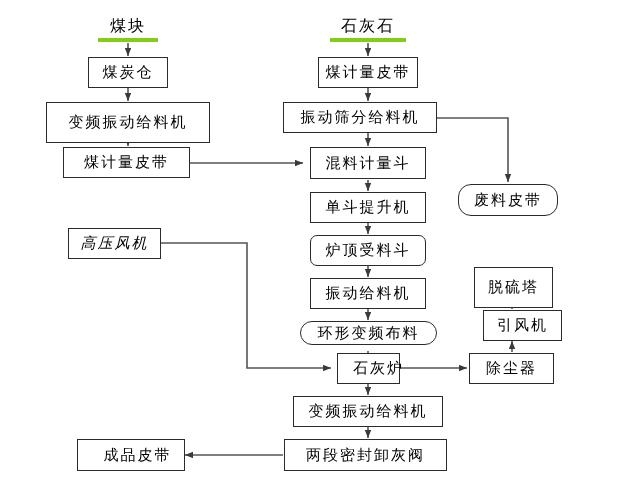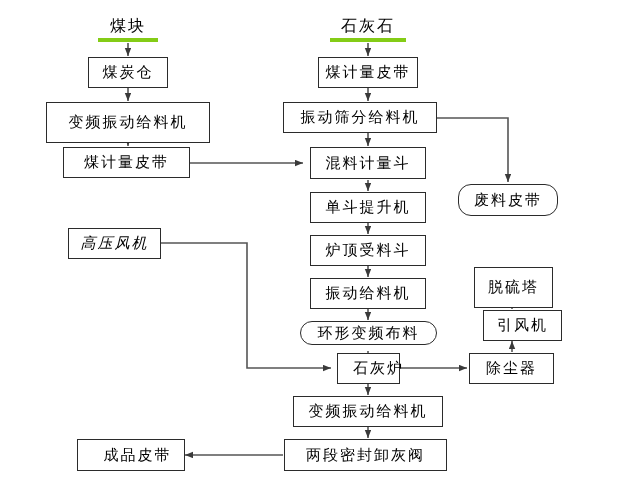--- a/index.html
+++ b/index.html
@@ -121,21 +121,21 @@
   </div>
   <div class="node" style="left:310px; top:147px; width:116px; height:32px;">
     <span>混料计量斗</span>
   </div>
   <div class="node" style="left:458px; top:184px; width:100px; height:32px;border-radius:13px;">
     <span>废料皮带</span>
   </div>
   <div class="node" style="left:310px; top:192px; width:116px; height:31px;">
     <span>单斗提升机</span>
   </div>
-  <div class="node" style="left:310px; top:235px; width:116px; height:31px;">
+  <div class="node" style="left:310px; top:235px; width:116px; height:31px;border-radius:7px;">
     <span>炉顶受料斗</span>
   </div>
   <div class="node" style="left:310px; top:278px; width:116px; height:31px;">
     <span>振动给料机</span>
   </div>
   <div class="node" style="left:300px; top:321px; width:137px; height:24px;border-radius:12px;">
     <span>环形变频布料</span>
   </div>
 
   <div class="node" style="left:68px; top:228px; width:93px; height:31px;font-style:italic;">

